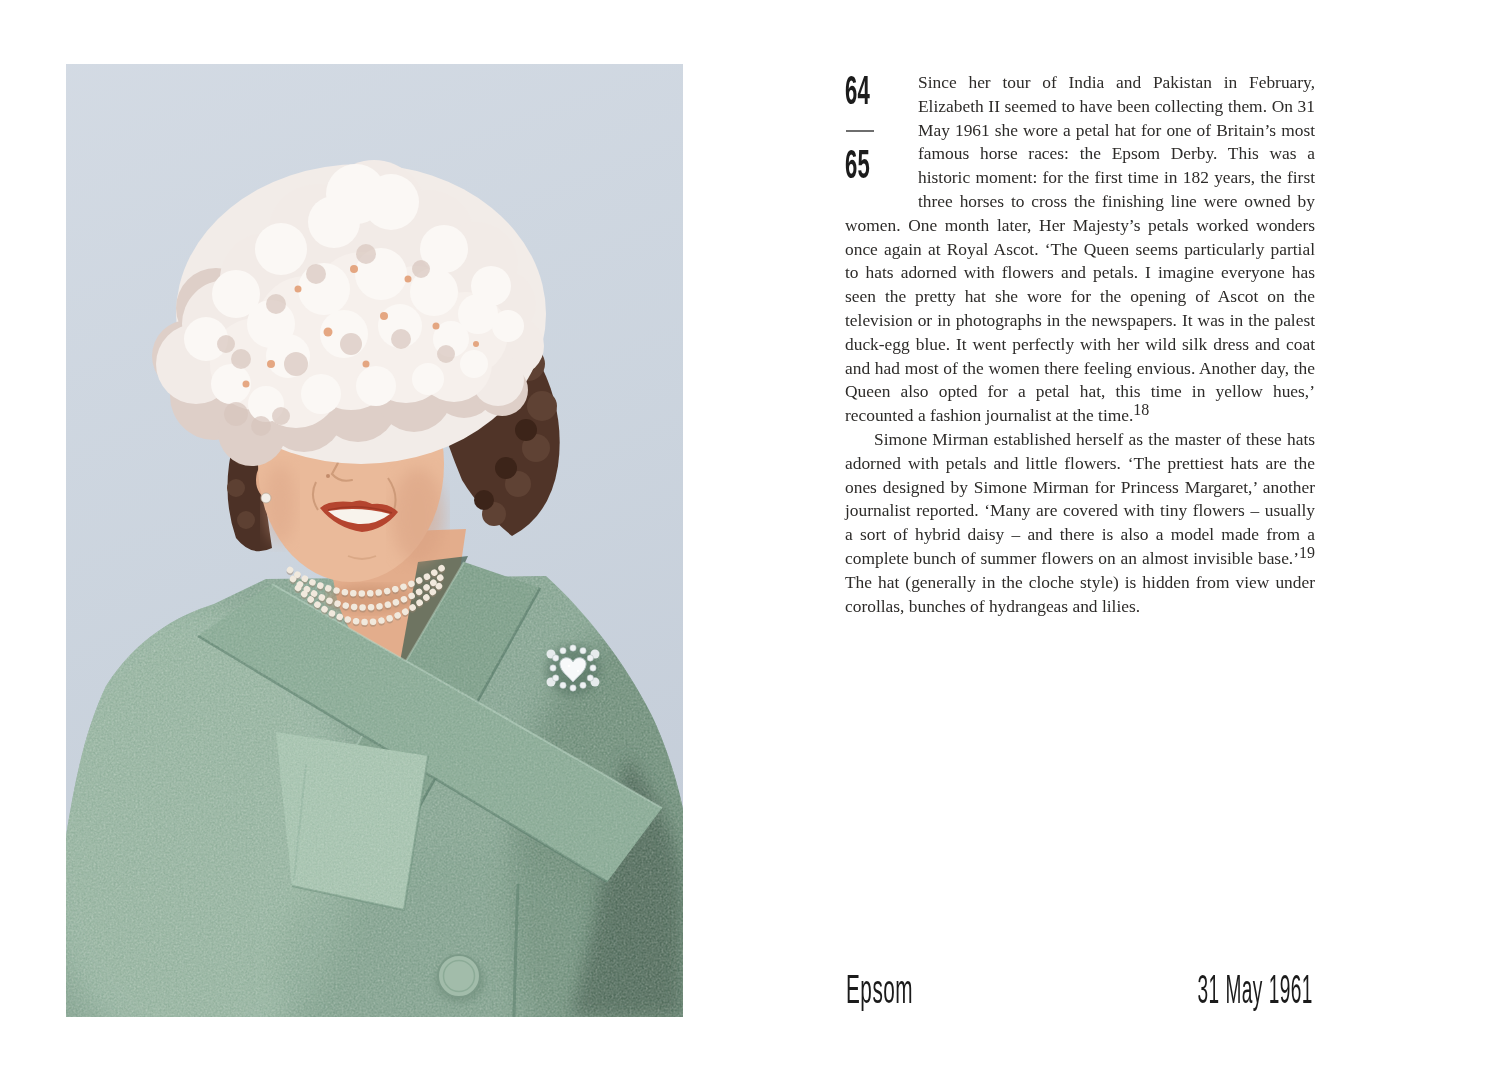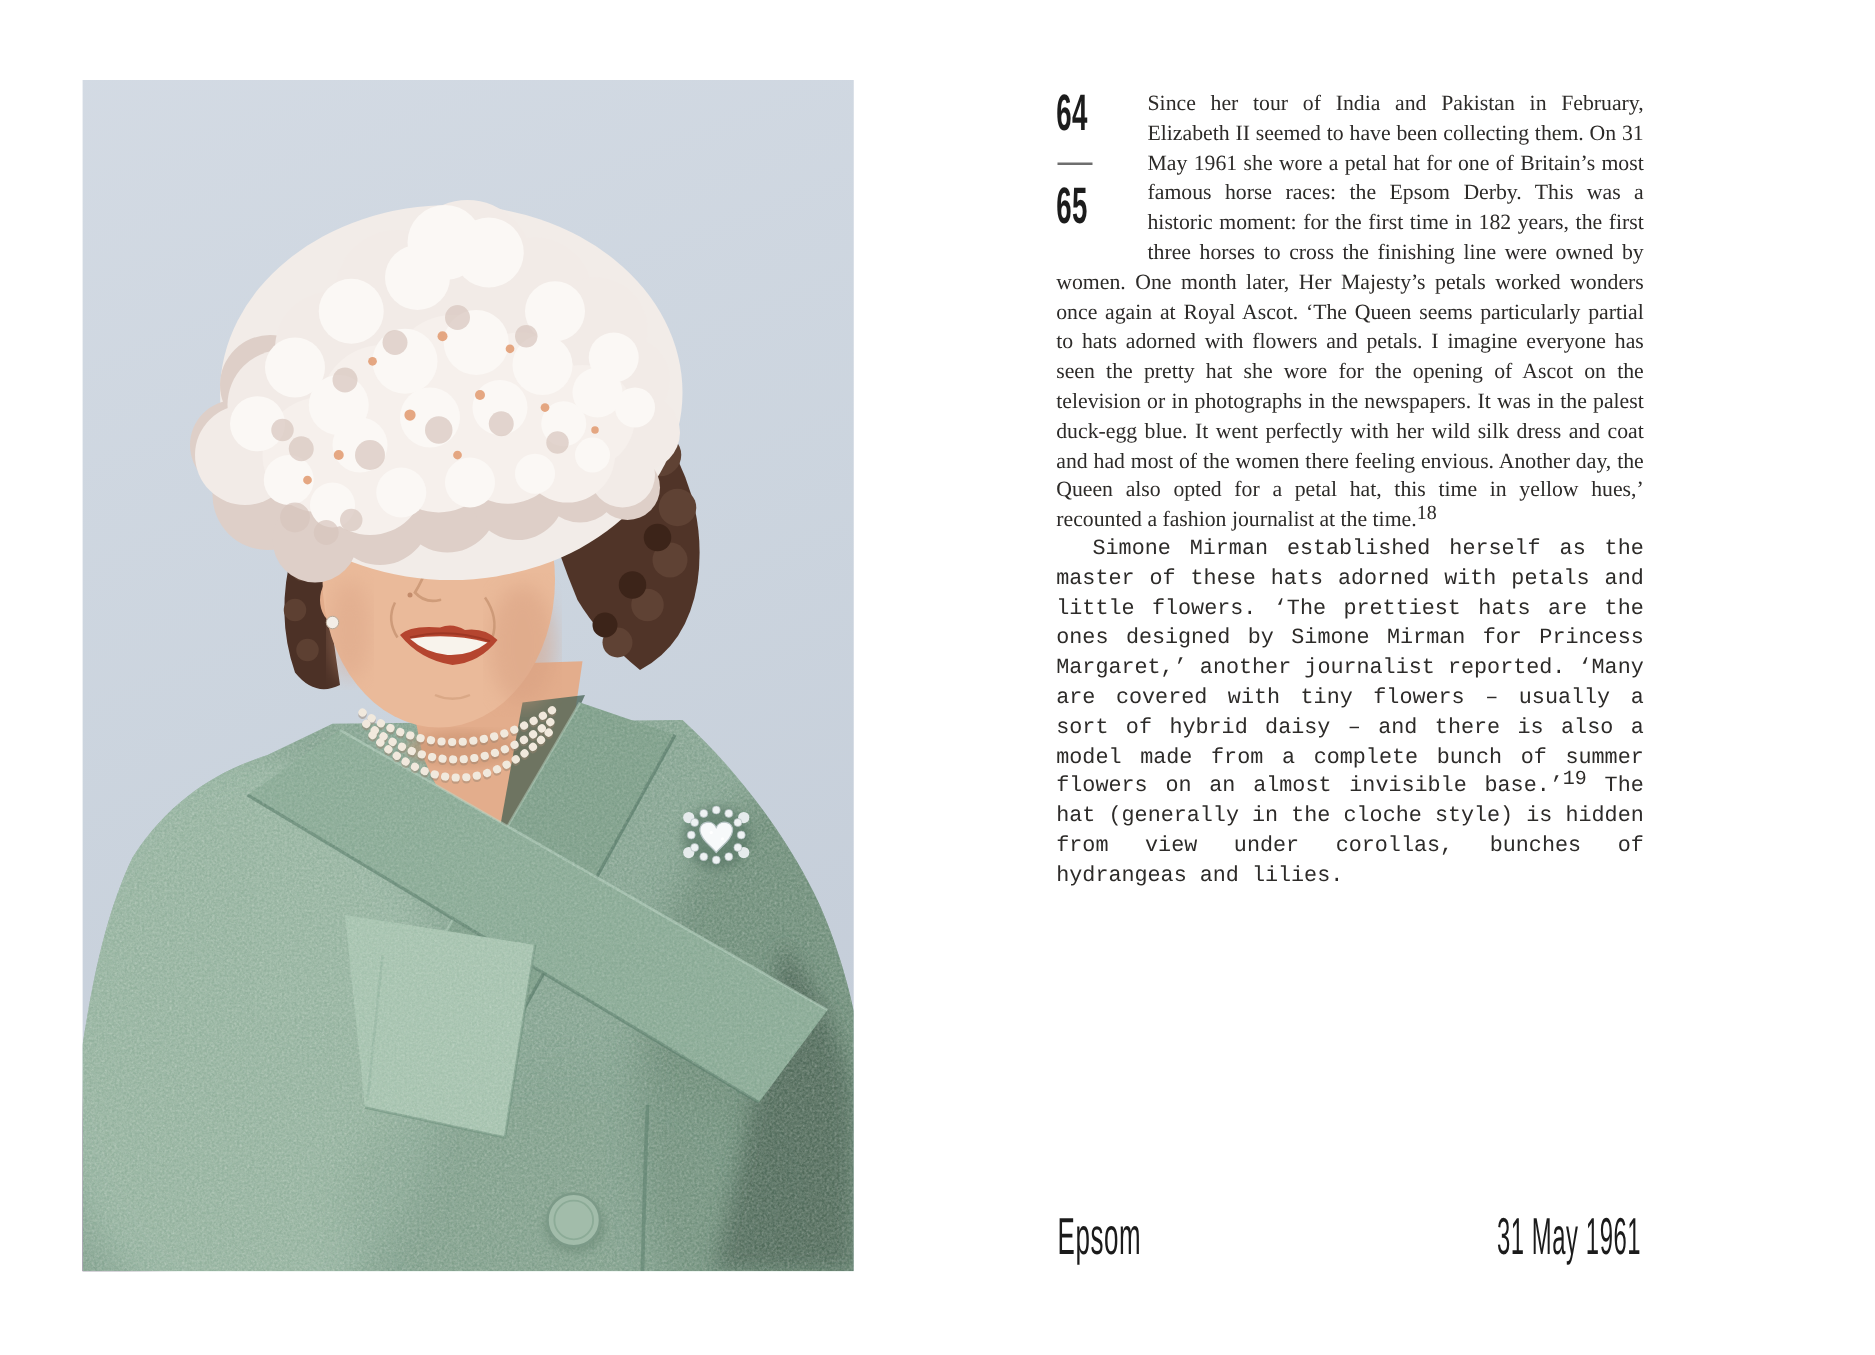--- a/index.html
+++ b/index.html
@@ -8,21 +8,21 @@
     font-family:"Liberation Serif", serif;
   }
   .spread{position:absolute;inset:0;}
   .photo{position:absolute;left:66px;top:64px;width:617px;height:953px;}
   .photo svg{display:block;}
   .text-col{
     position:absolute;left:845px;top:71px;width:470px;
     color:#2d2b29;font-size:17.4px;line-height:23.8px;text-align:justify;
   }
   .text-col p{margin:0;}
-  .p2{text-indent:29px;font-family:Liberation Mono, monospace;}
+  .p2{text-indent:29px;}
   sup.fn{font-size:16px;line-height:0;position:relative;top:-6px;vertical-align:baseline;}
   .folio{
     float:left;width:73px;height:141px;position:relative;
     font-family:"Liberation Sans", sans-serif;color:#1c1c1c;
   }
   .folio-num{
     position:absolute;left:0;display:inline-block;font-size:41px;font-weight:bold;
     line-height:normal;letter-spacing:0.5px;transform:scaleX(0.54);transform-origin:left top;
   }
   .folio-num.n1{top:-4px;}

